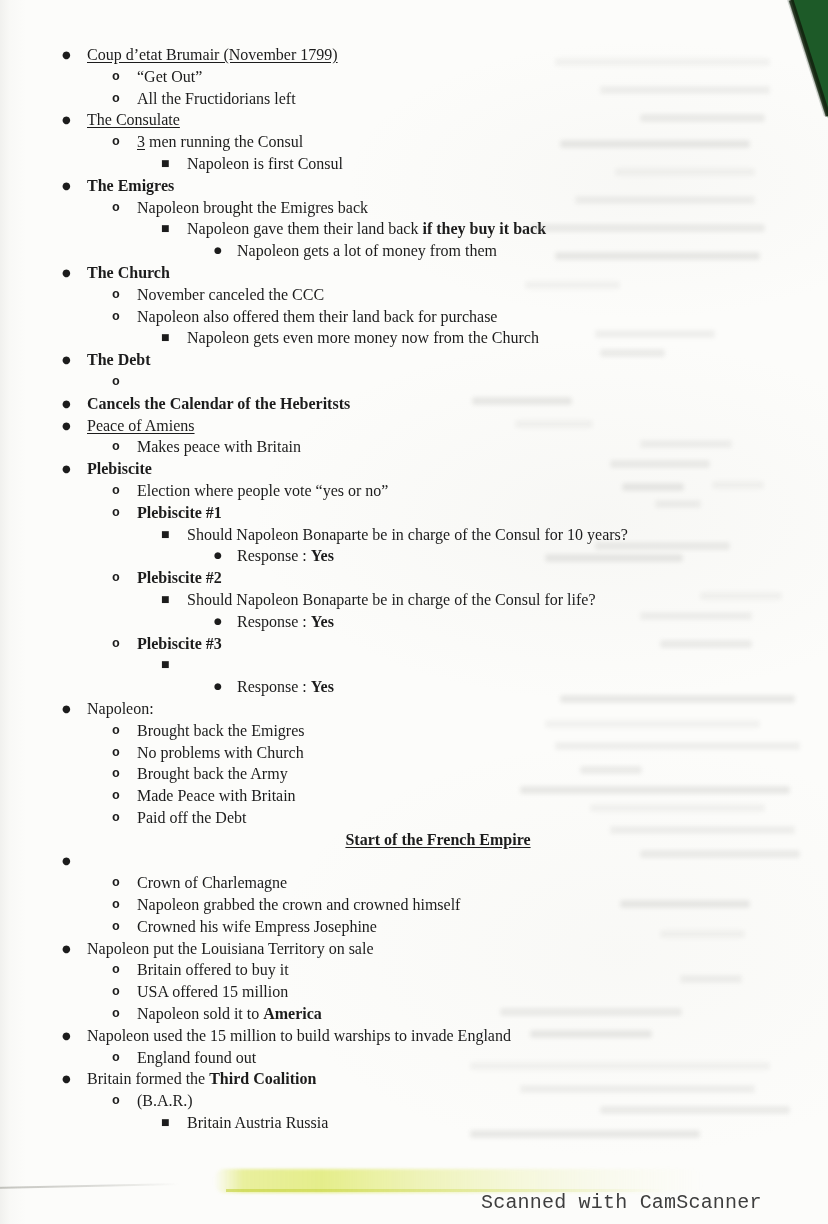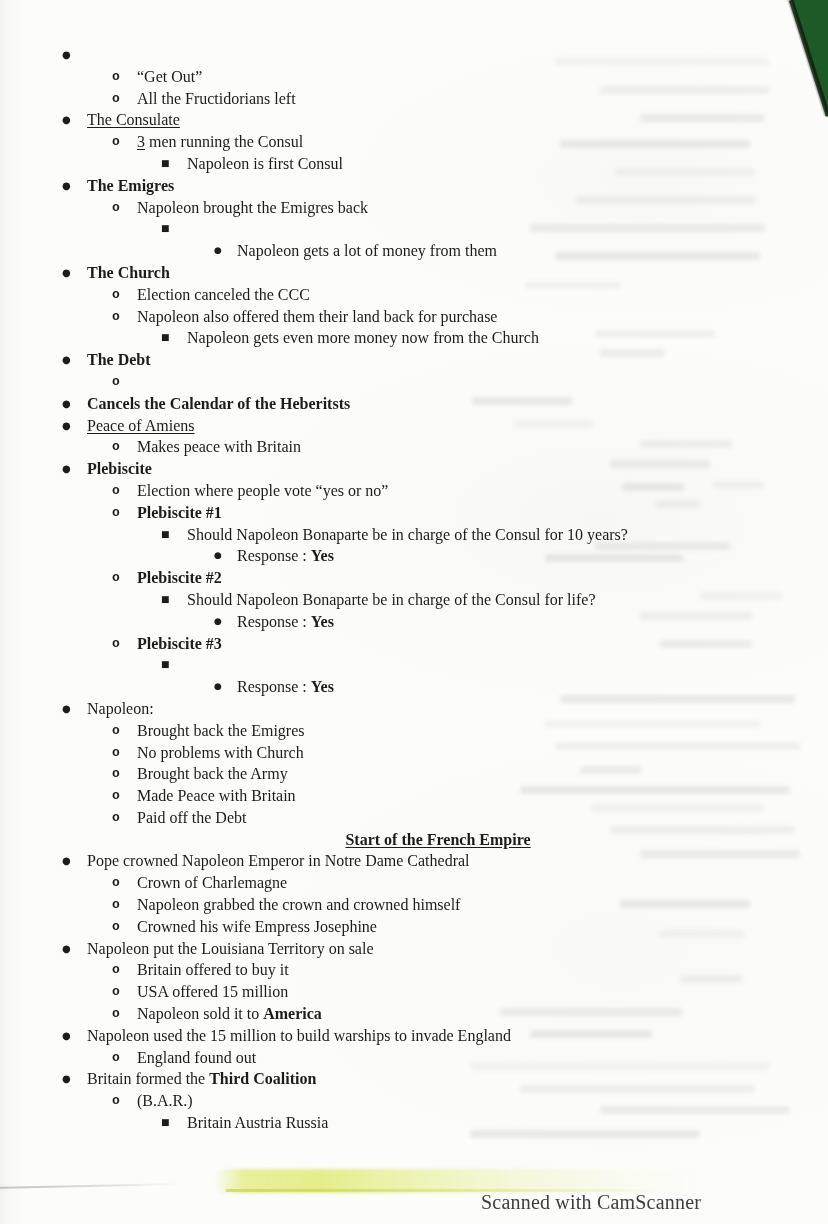--- a/index.html
+++ b/index.html
@@ -57,42 +57,42 @@
     background:linear-gradient(90deg, rgba(190,205,40,0.55), rgba(205,218,80,0.35) 60%, rgba(210,222,110,0) 100%);
     filter:blur(0.6px);
   }
   .pencil-line{
     position:absolute;left:-6px;top:1185px;width:185px;height:2px;
     background:linear-gradient(90deg, rgba(150,150,142,0.55), rgba(165,165,158,0.35) 60%, rgba(170,170,162,0) 100%);
     transform:rotate(-1.2deg);filter:blur(0.5px);
   }
   .watermark{
     position:absolute;left:481px;top:1191px;
-    font-family:Liberation Serif, serif;
+    font-family:Liberation Mono, monospace;
     font-size:20px;color:#3e3e3e;letter-spacing:0.2px;
   }
 </style>
 </head>
 <body>
 
 <div class="page">
 
   <div class="outline">
-      <div class="line lvl0"><span class="marker">●</span></div>
+      <div class="line lvl0"><span class="marker">●</span><span><span class="u">Coup d’etat Brumair (November 1799)</span></span></div>
       <div class="line lvl1"><span class="marker">o</span><span><span>“Get Out”</span></span></div>
       <div class="line lvl1"><span class="marker">o</span><span><span>All the Fructidorians left</span></span></div>
       <div class="line lvl0"><span class="marker">●</span><span><span class="u">The Consulate</span></span></div>
       <div class="line lvl1"><span class="marker">o</span><span><span class="u">3</span><span> men running the Consul</span></span></div>
       <div class="line lvl2"><span class="marker">■</span><span><span>Napoleon is first Consul</span></span></div>
       <div class="line lvl0"><span class="marker">●</span><span><span class="b">The Emigres</span></span></div>
       <div class="line lvl1"><span class="marker">o</span><span><span>Napoleon brought the Emigres back</span></span></div>
-      <div class="line lvl2"><span class="marker">■</span></div>
+      <div class="line lvl2"><span class="marker">■</span><span><span>Napoleon gave them their land back </span><span class="b">if they buy it back</span></span></div>
       <div class="line lvl3"><span class="marker">●</span><span><span>Napoleon gets a lot of money from them</span></span></div>
       <div class="line lvl0"><span class="marker">●</span><span><span class="b">The Church</span></span></div>
-      <div class="line lvl1"><span class="marker">o</span><span><span>Election canceled the CCC</span></span></div>
+      <div class="line lvl1"><span class="marker">o</span><span><span>November canceled the CCC</span></span></div>
       <div class="line lvl1"><span class="marker">o</span><span><span>Napoleon also offered them their land back for purchase</span></span></div>
       <div class="line lvl2"><span class="marker">■</span><span><span>Napoleon gets even more money now from the Church</span></span></div>
       <div class="line lvl0"><span class="marker">●</span><span><span class="b">The Debt</span></span></div>
       <div class="line lvl1"><span class="marker">o</span></div>
       <div class="line lvl0"><span class="marker">●</span><span><span class="b">Cancels the Calendar of the Heberitsts</span></span></div>
       <div class="line lvl0"><span class="marker">●</span><span><span class="u">Peace of Amiens</span></span></div>
       <div class="line lvl1"><span class="marker">o</span><span><span>Makes peace with Britain</span></span></div>
       <div class="line lvl0"><span class="marker">●</span><span><span class="b">Plebiscite</span></span></div>
       <div class="line lvl1"><span class="marker">o</span><span><span>Election where people vote “yes or no”</span></span></div>
       <div class="line lvl1"><span class="marker">o</span><span><span class="b">Plebiscite #1</span></span></div>
@@ -104,21 +104,21 @@
       <div class="line lvl1"><span class="marker">o</span><span><span class="b">Plebiscite #3</span></span></div>
       <div class="line lvl2"><span class="marker">■</span></div>
       <div class="line lvl3"><span class="marker">●</span><span><span>Response : </span><span class="b">Yes</span></span></div>
       <div class="line lvl0"><span class="marker">●</span><span><span>Napoleon:</span></span></div>
       <div class="line lvl1"><span class="marker">o</span><span><span>Brought back the Emigres</span></span></div>
       <div class="line lvl1"><span class="marker">o</span><span><span>No problems with Church</span></span></div>
       <div class="line lvl1"><span class="marker">o</span><span><span>Brought back the Army</span></span></div>
       <div class="line lvl1"><span class="marker">o</span><span><span>Made Peace with Britain</span></span></div>
       <div class="line lvl1"><span class="marker">o</span><span><span>Paid off the Debt</span></span></div>
       <div class="line center-heading"><span><span class="b u">Start of the French Empire</span></span></div>
-      <div class="line lvl0"><span class="marker">●</span><span><span>Pope crowned Napoleon Emperor in Notre Dame Cathedral</span></span></div>
+      <div class="line lvl0"><span class="marker">●</span></div>
       <div class="line lvl1"><span class="marker">o</span><span><span>Crown of Charlemagne</span></span></div>
       <div class="line lvl1"><span class="marker">o</span><span><span>Napoleon grabbed the crown and crowned himself</span></span></div>
       <div class="line lvl1"><span class="marker">o</span><span><span>Crowned his wife Empress Josephine</span></span></div>
       <div class="line lvl0"><span class="marker">●</span><span><span>Napoleon put the Louisiana Territory on sale</span></span></div>
       <div class="line lvl1"><span class="marker">o</span><span><span>Britain offered to buy it</span></span></div>
       <div class="line lvl1"><span class="marker">o</span><span><span>USA offered 15 million</span></span></div>
       <div class="line lvl1"><span class="marker">o</span><span><span>Napoleon sold it to </span><span class="b">America</span></span></div>
       <div class="line lvl0"><span class="marker">●</span><span><span>Napoleon used the 15 million to build warships to invade England</span></span></div>
       <div class="line lvl1"><span class="marker">o</span><span><span>England found out</span></span></div>
       <div class="line lvl0"><span class="marker">●</span><span><span>Britain formed the </span><span class="b">Third Coalition</span></span></div>

